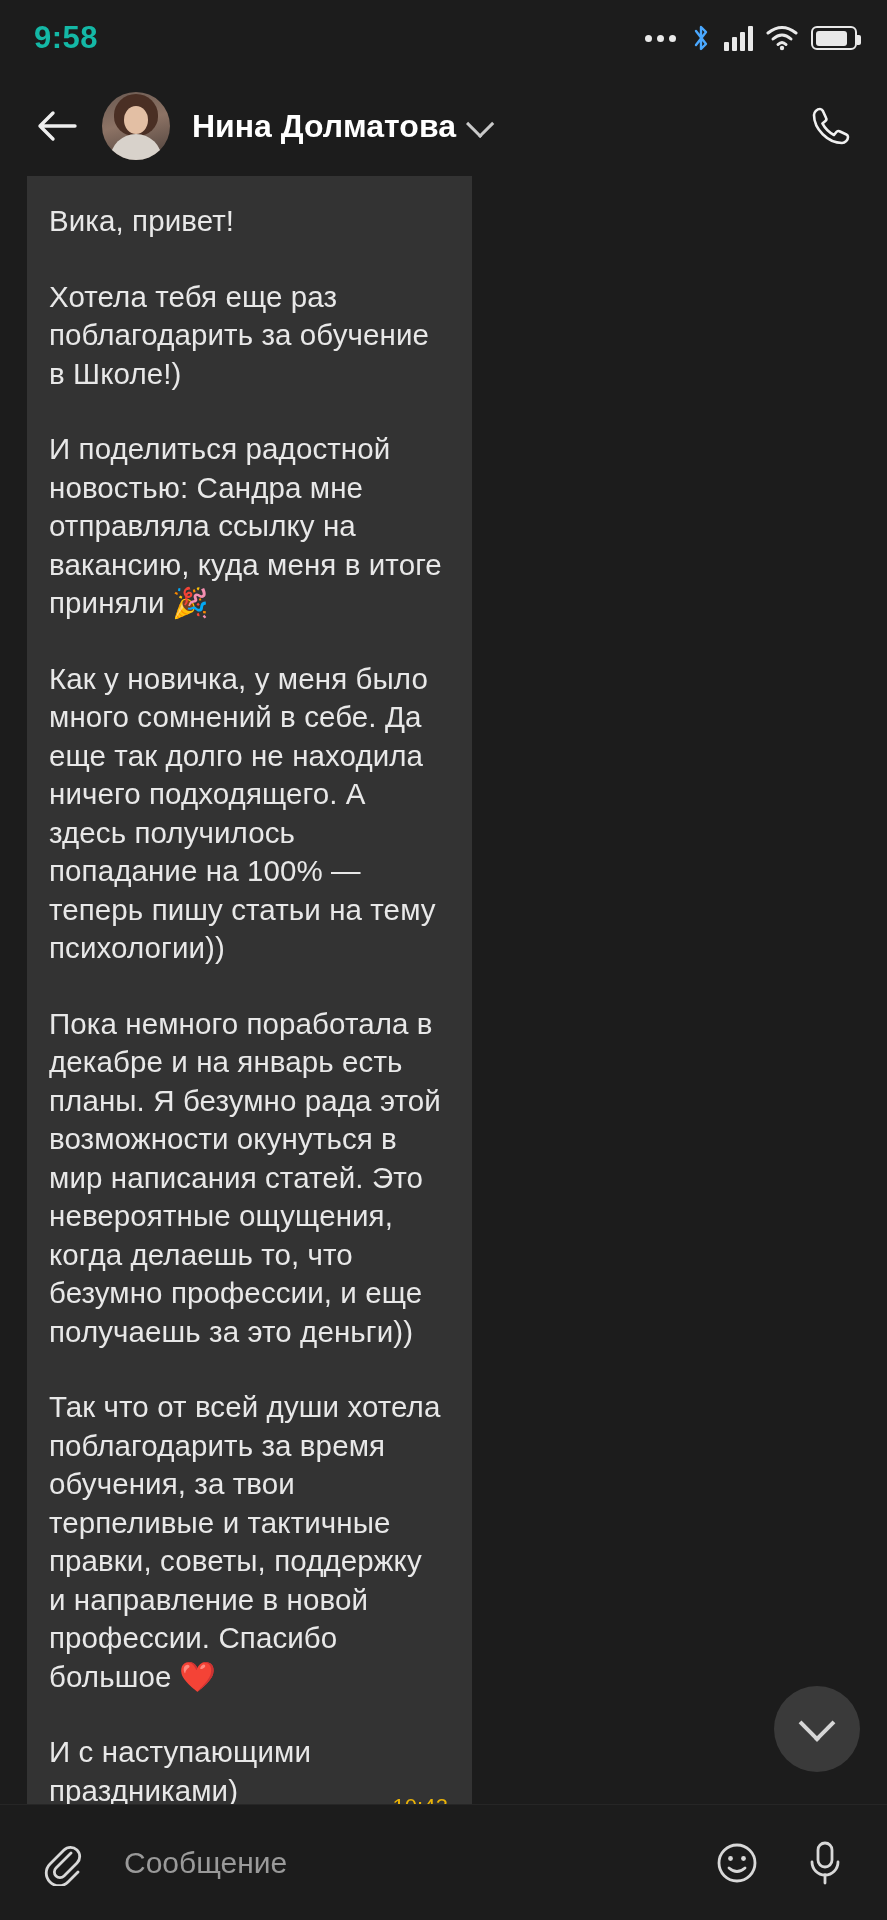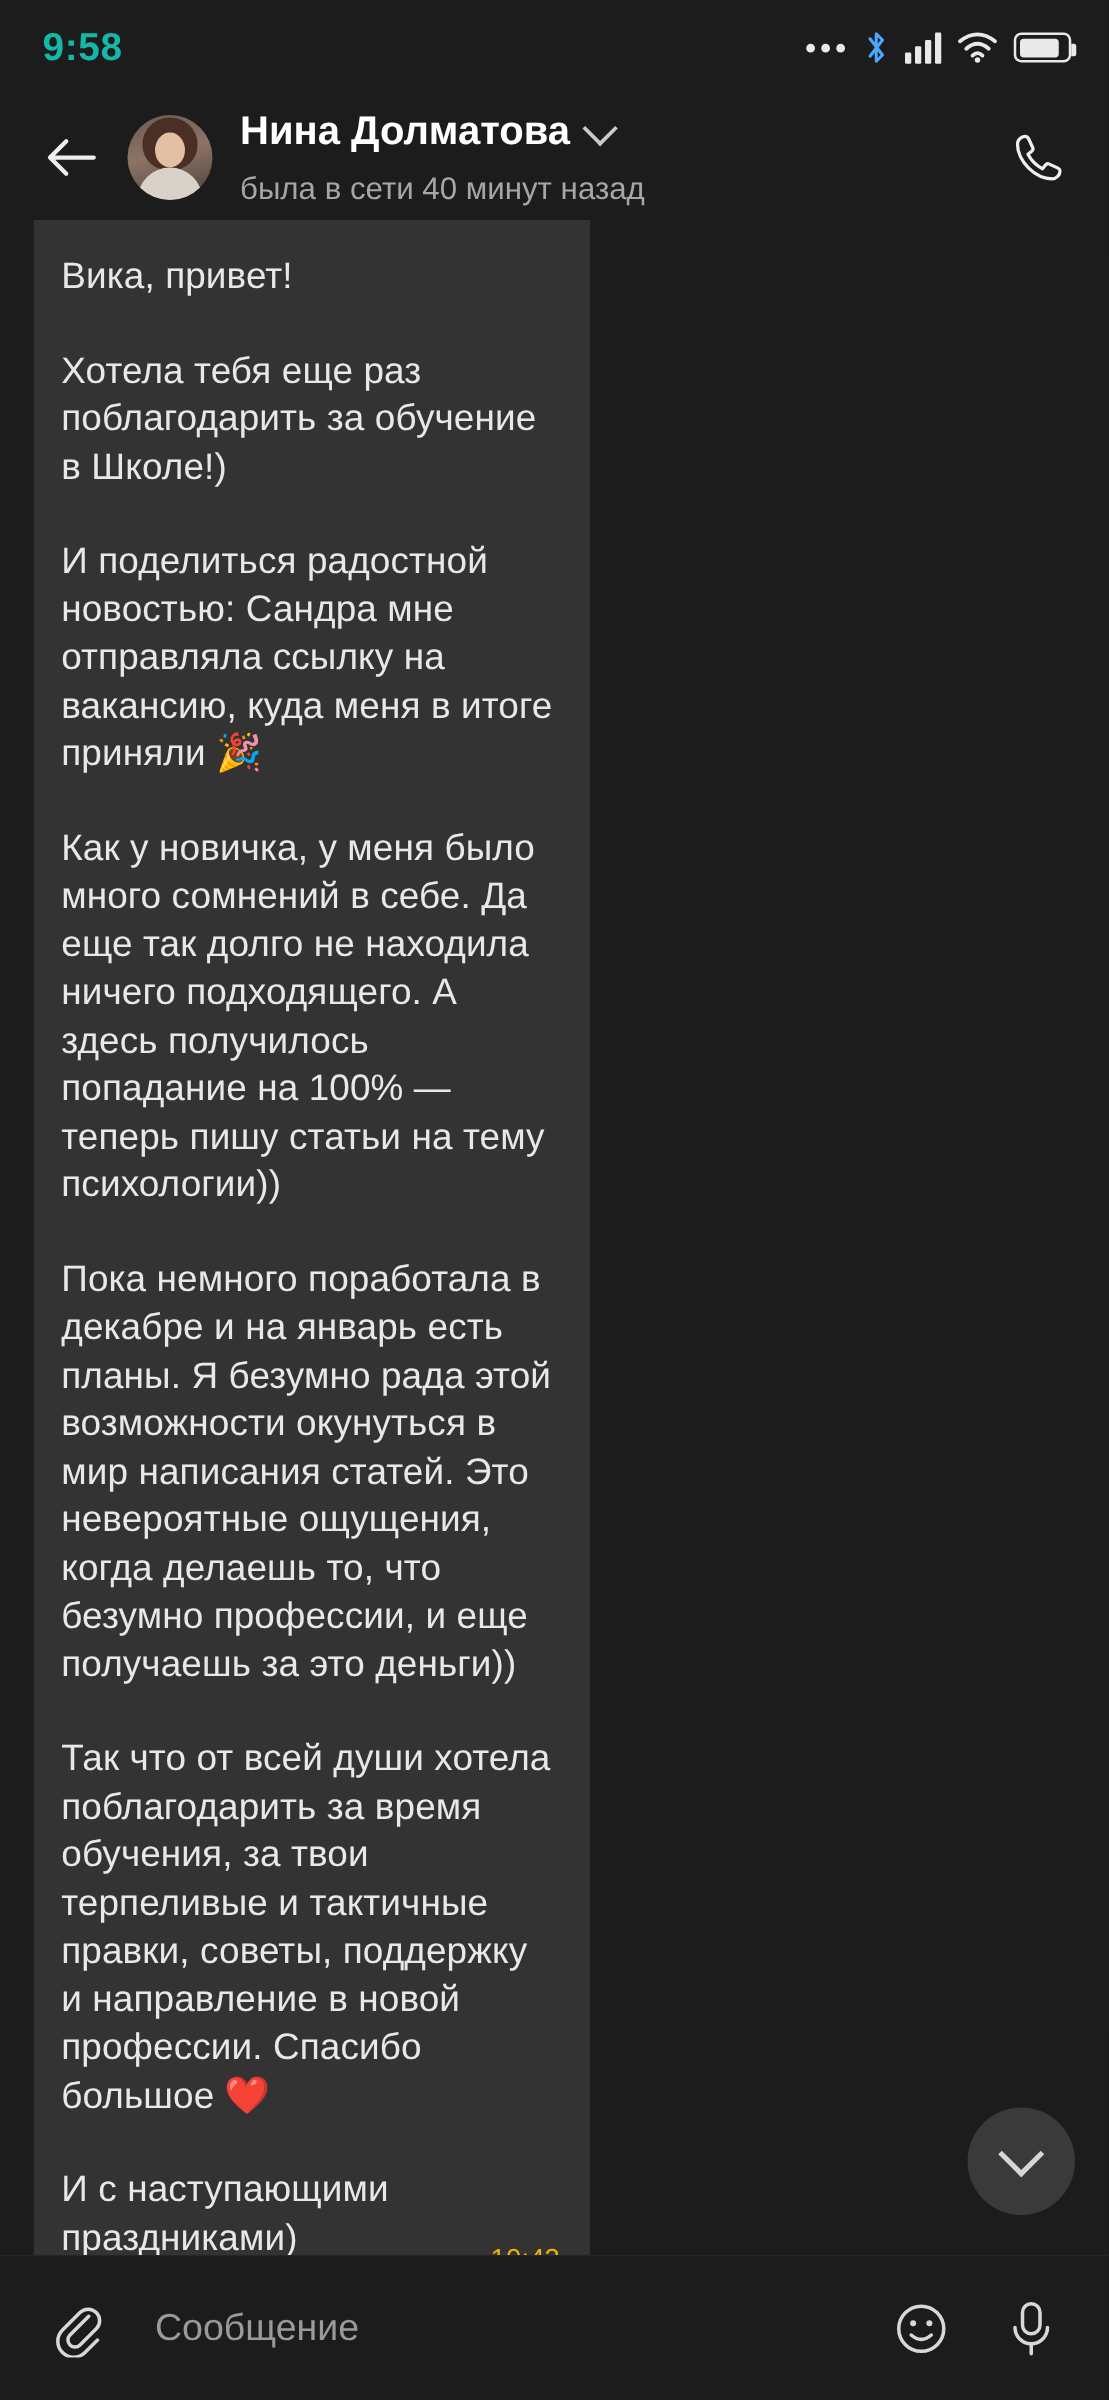--- a/index.html
+++ b/index.html
@@ -280,21 +280,20 @@
     <div class="avatar">
       <span class="hair"></span>
         <span class="face"></span>
         <span class="body"></span>
     </div>
     <div class="header-texts">
       <div class="header-name-row">
         <span class="header-name">Нина Долматова</span>
         <span class="chevron-down"></span>
       </div>
-      <div class="header-status">была в сети 40 минут назад</div>
     </div>
     <div class="call-btn">
       <svg width="48" height="48" viewBox="0 0 48 48">
         <path d="M13 7c-3 0-6 3-6 6 0 14 14 28 28 28 3 0 6-3 6-6 0-1.2-.6-2-1.6-2.5l-7-3.2c-1.1-.5-2.3-.2-3 .7l-2.4 3c-5-2.6-9-6.6-11.6-11.6l3-2.4c.9-.7 1.2-2 .7-3l-3.2-7C15.1 7.6 14.2 7 13 7z" fill="none" stroke="#f0f0f0" stroke-width="2.6" stroke-linejoin="round"></path>
       </svg>
     </div>
   </div>
 
   <div class="chat-body">
     <div class="bubble" style="top: 0px;">

